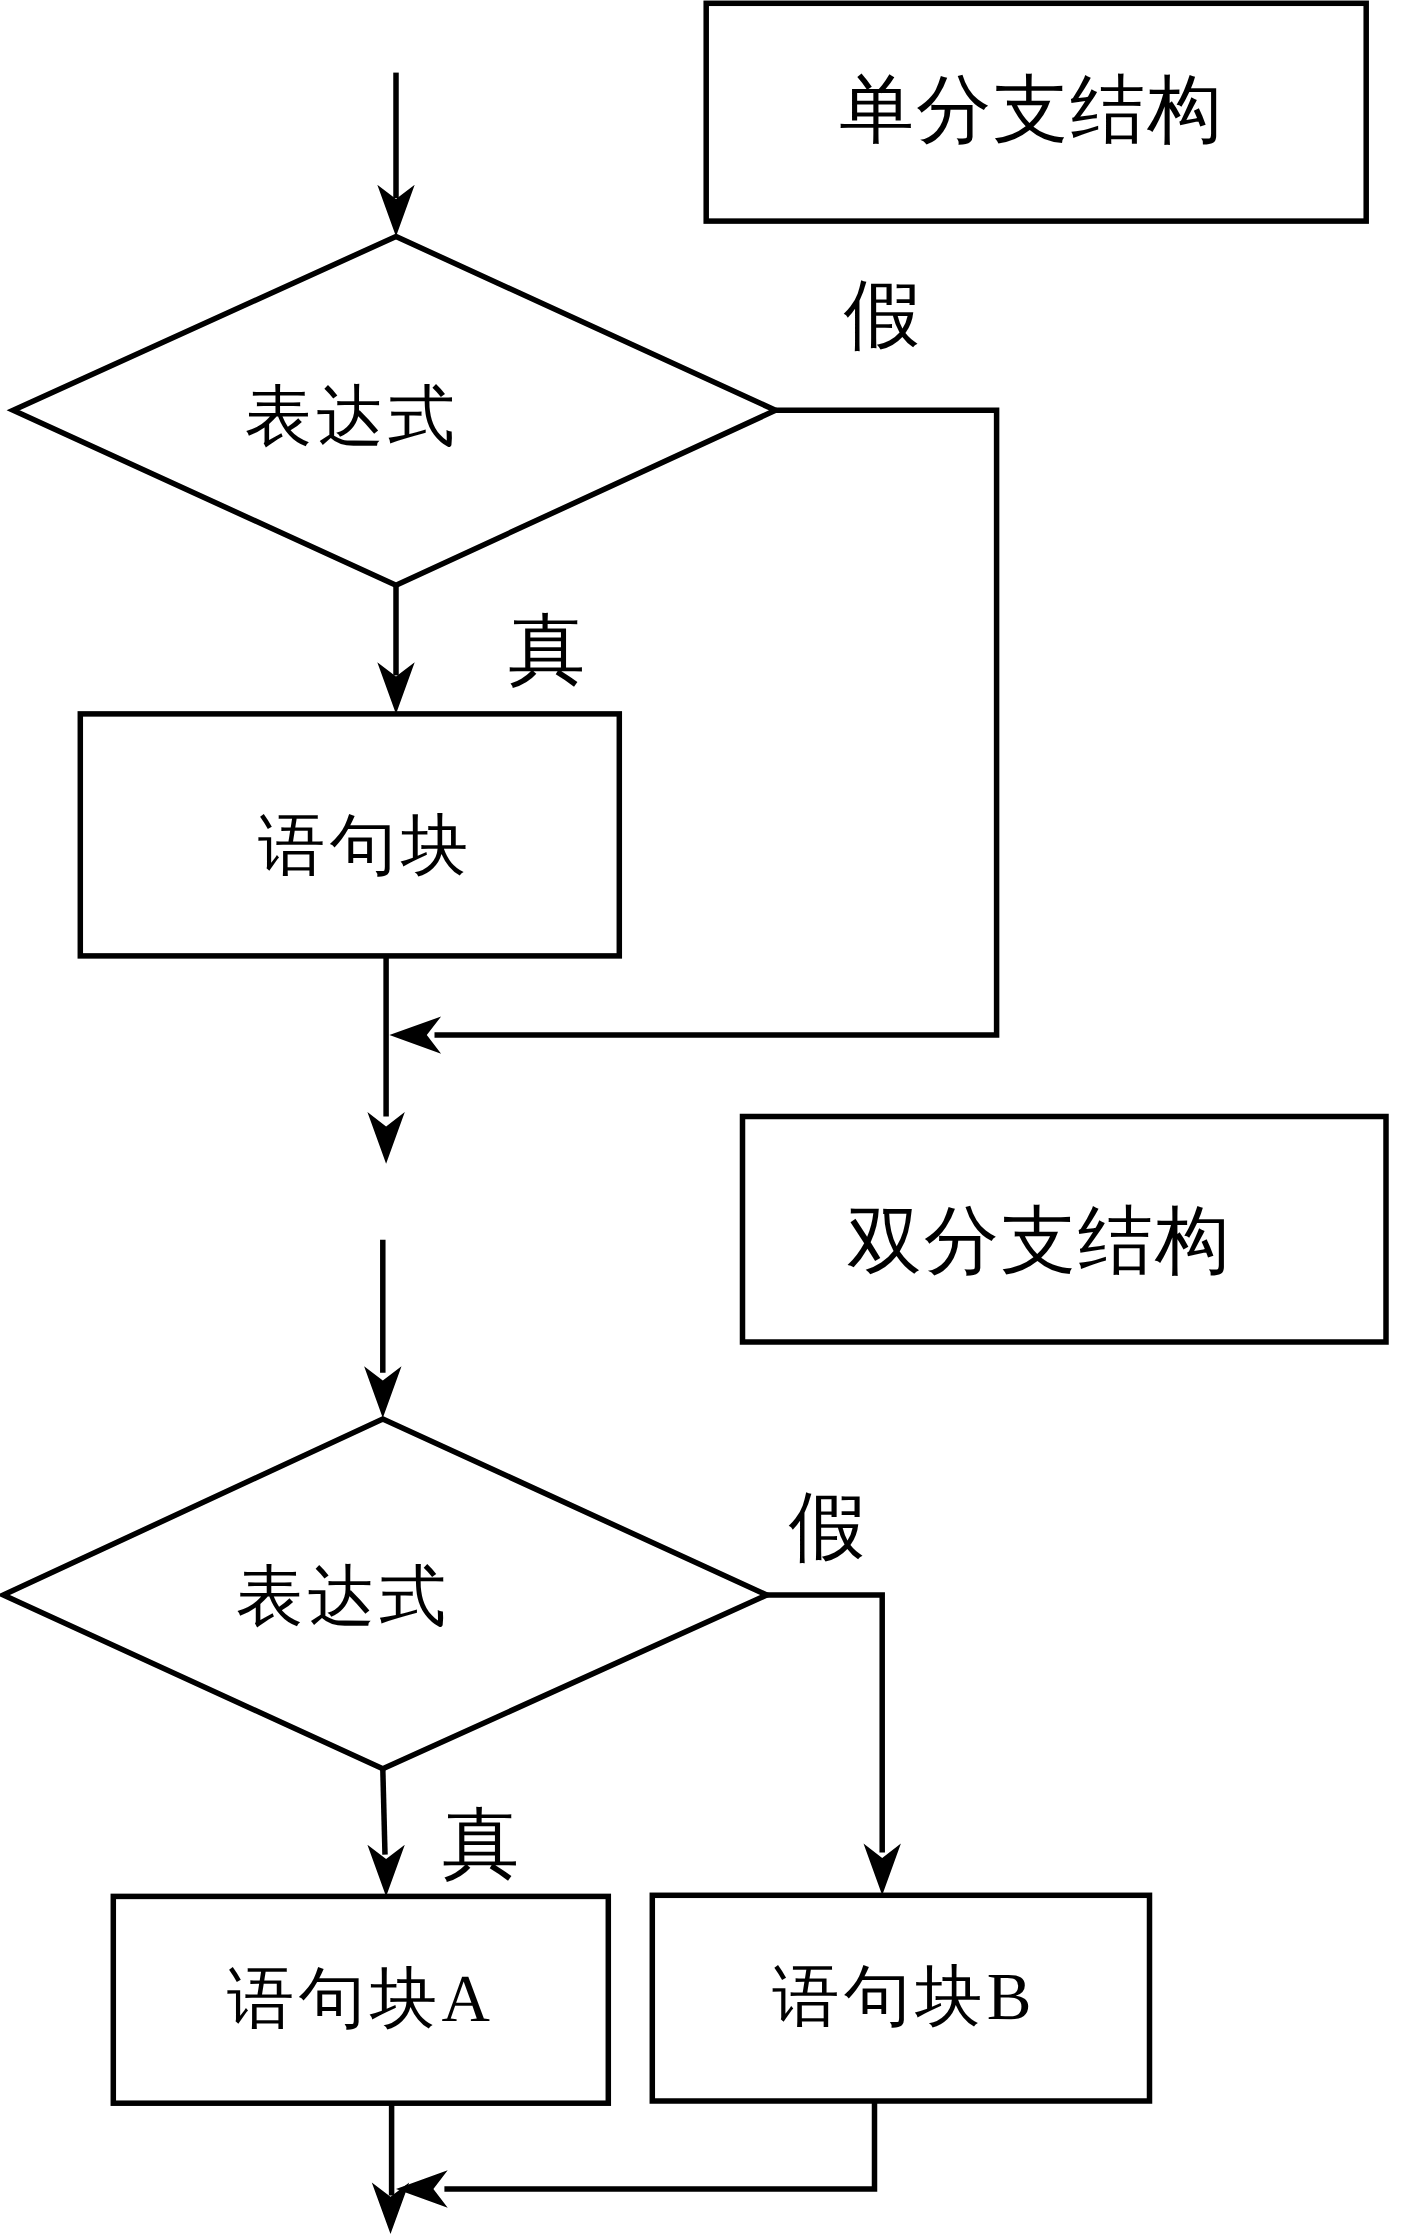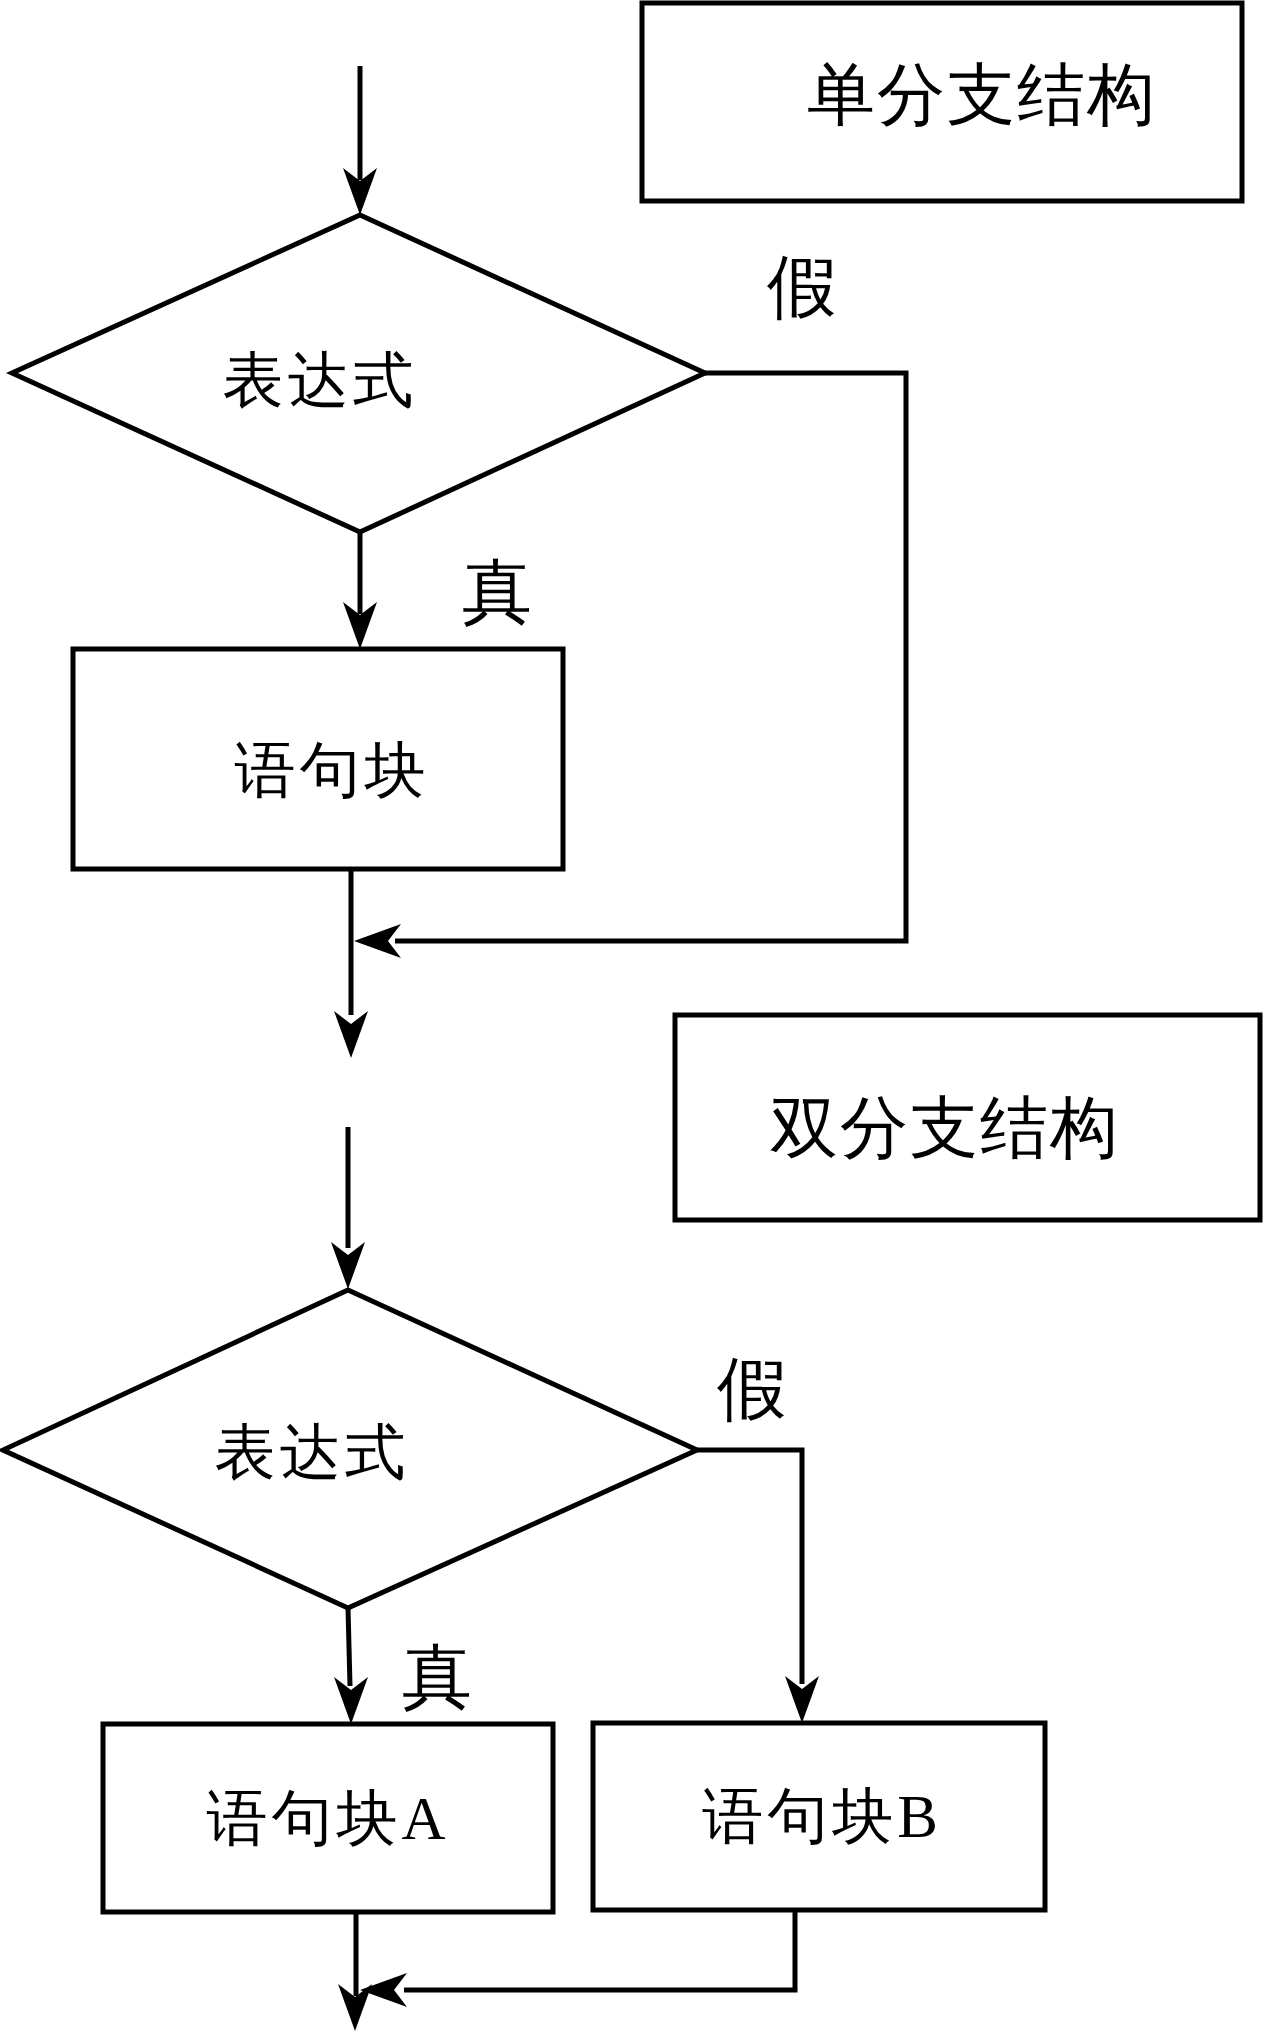--- a/index.html
+++ b/index.html
@@ -66,21 +66,21 @@
       <polygon points="354,941 401,924 388,941 401,958"></polygon>
       <polygon points="351,1058 334,1011 351,1024 368,1011"></polygon>
       <polygon points="348,1289 331,1242 348,1255 365,1242"></polygon>
       <polygon points="351,1724 334,1677 351,1690 368,1677"></polygon>
       <polygon points="802,1723 785,1676 802,1689 819,1676"></polygon>
       <polygon points="360,1990 407,1973 394,1990 407,2007"></polygon>
       <polygon points="355,2031 338,1984 355,1997 372,1984"></polygon>
     </g>
   </svg>
 
-  <span class="label title-label" style="left:982px; top:100px;font-family:Liberation Mono, monospace;">单分支结构</span>
+  <span class="label title-label" style="left:938px; top:100px;">单分支结构</span>
 
   <span class="label node-label" style="left:320px; top:380px;">表达式</span>
 
   <span class="label branch-label" style="left:802px; top:288px;">假</span>
 
   <span class="label branch-label" style="left:497px; top:593px;">真</span>
 
   <span class="label title-label" style="left:945px; top:1128px;">双分支结构</span>
 
   <span class="label node-label" style="left:332px; top:770px;">语句块</span>

